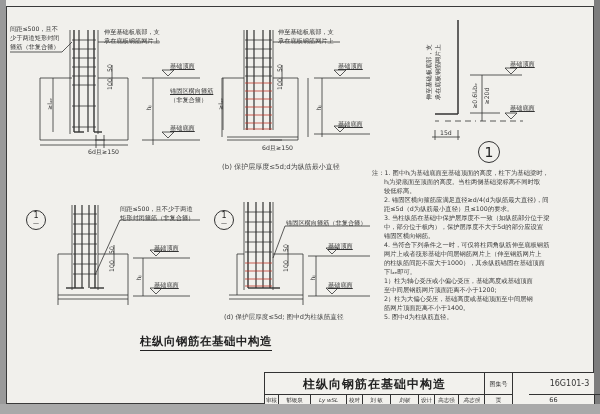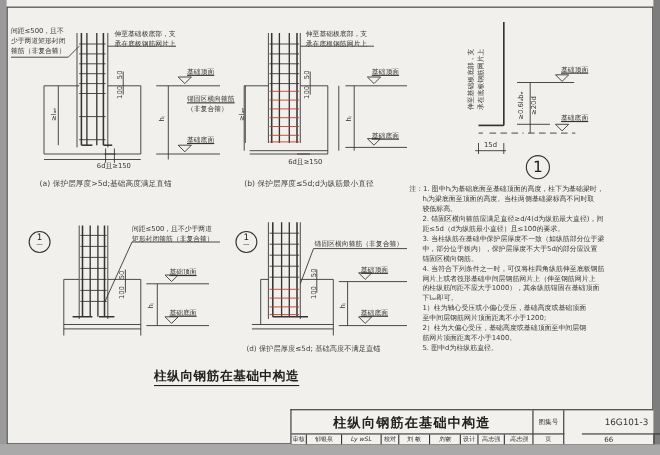--- a/index.html
+++ b/index.html
@@ -214,21 +214,20 @@
   <div class="txt" style="left:104px;top:80px;transform:rotate(-90deg);">100</div>
   <div class="txt" style="left:44px;top:100px;transform:rotate(-90deg);">≥lₐₑ</div>
   <div class="txt" style="left:88px;top:148px;">6d且≥150</div>
   <div class="txt" style="left:146px;top:104px;transform:rotate(-90deg);">hⱼ</div>
   <div class="txt" style="left:170px;top:62px;text-decoration:underline;">基础顶面</div>
   <div class="txt" style="left:170px;top:86px;line-height:9px;">
     <div style="text-decoration:underline;">锚固区横向箍筋</div>
     <div>（非复合箍）</div>
   </div>
   <div class="txt" style="left:170px;top:124px;text-decoration:underline;">基础底面</div>
-  <div class="caption" style="left:36px;top:162px;">(a) 保护层厚度&gt;5d;基础高度满足直锚</div>
 
   <div class="txt" style="left:278px;top:27px;line-height:9px;">
     <div>伸至基础板底部，支</div>
     <div>承在底板钢筋网片上</div>
   </div>
   <div class="txt" style="left:276px;top:64px;transform:rotate(-90deg);">50</div>
   <div class="txt" style="left:274px;top:80px;transform:rotate(-90deg);">100</div>
   <div class="txt" style="left:215px;top:100px;transform:rotate(-90deg);">≥lₐₑ</div>
   <div class="txt" style="left:262px;top:144px;">6d且≥150</div>
   <div class="txt" style="left:316px;top:104px;transform:rotate(-90deg);">hⱼ</div>
@@ -253,21 +252,21 @@
   <div class="circle" style="left:214px;top:210px;width:20px;height:20px;font-size:8px;line-height:9px;">
     <div>1</div>
     <div style="font-size:6px;line-height:6px;">—</div>
   </div>
   <div class="txt" style="left:286px;top:219px;">锚固区横向箍筋（非复合箍）</div>
   <div class="txt" style="left:282px;top:244px;transform:rotate(-90deg);">50</div>
   <div class="txt" style="left:280px;top:262px;transform:rotate(-90deg);">100</div>
   <div class="txt" style="left:310px;top:274px;transform:rotate(-90deg);">hⱼ</div>
   <div class="txt" style="left:328px;top:242px;text-decoration:underline;">基础顶面</div>
   <div class="txt" style="left:328px;top:281px;text-decoration:underline;">基础底面</div>
-  <div class="caption" style="left:224px;top:313px;font-size:6.6px;">(d) 保护层厚度≤5d; 基础高度不满足直锚</div>
+  <div class="caption" style="left:224px;top:313px;font-size:6.6px;">(d) 保护层厚度≤5d; 图中d为柱纵筋直径</div>
 
   <div class="txt" style="left:424px;top:100px;transform:rotate(-90deg);transform-origin:left top;line-height:9px;">
     <div>伸至基础板底部，支</div>
     <div>承在底板钢筋网片上</div>
   </div>
   <div class="txt" style="left:462px;top:92px;transform:rotate(-90deg);">≥0.6lₐbₑ</div>
   <div class="txt" style="left:478px;top:92px;transform:rotate(-90deg);">≥20d</div>
   <div class="txt" style="left:440px;top:129px;">15d</div>
   <div class="txt" style="left:510px;top:60px;text-decoration:underline;">基础顶面</div>
   <div class="txt" style="left:510px;top:104px;text-decoration:underline;">基础底面</div>

